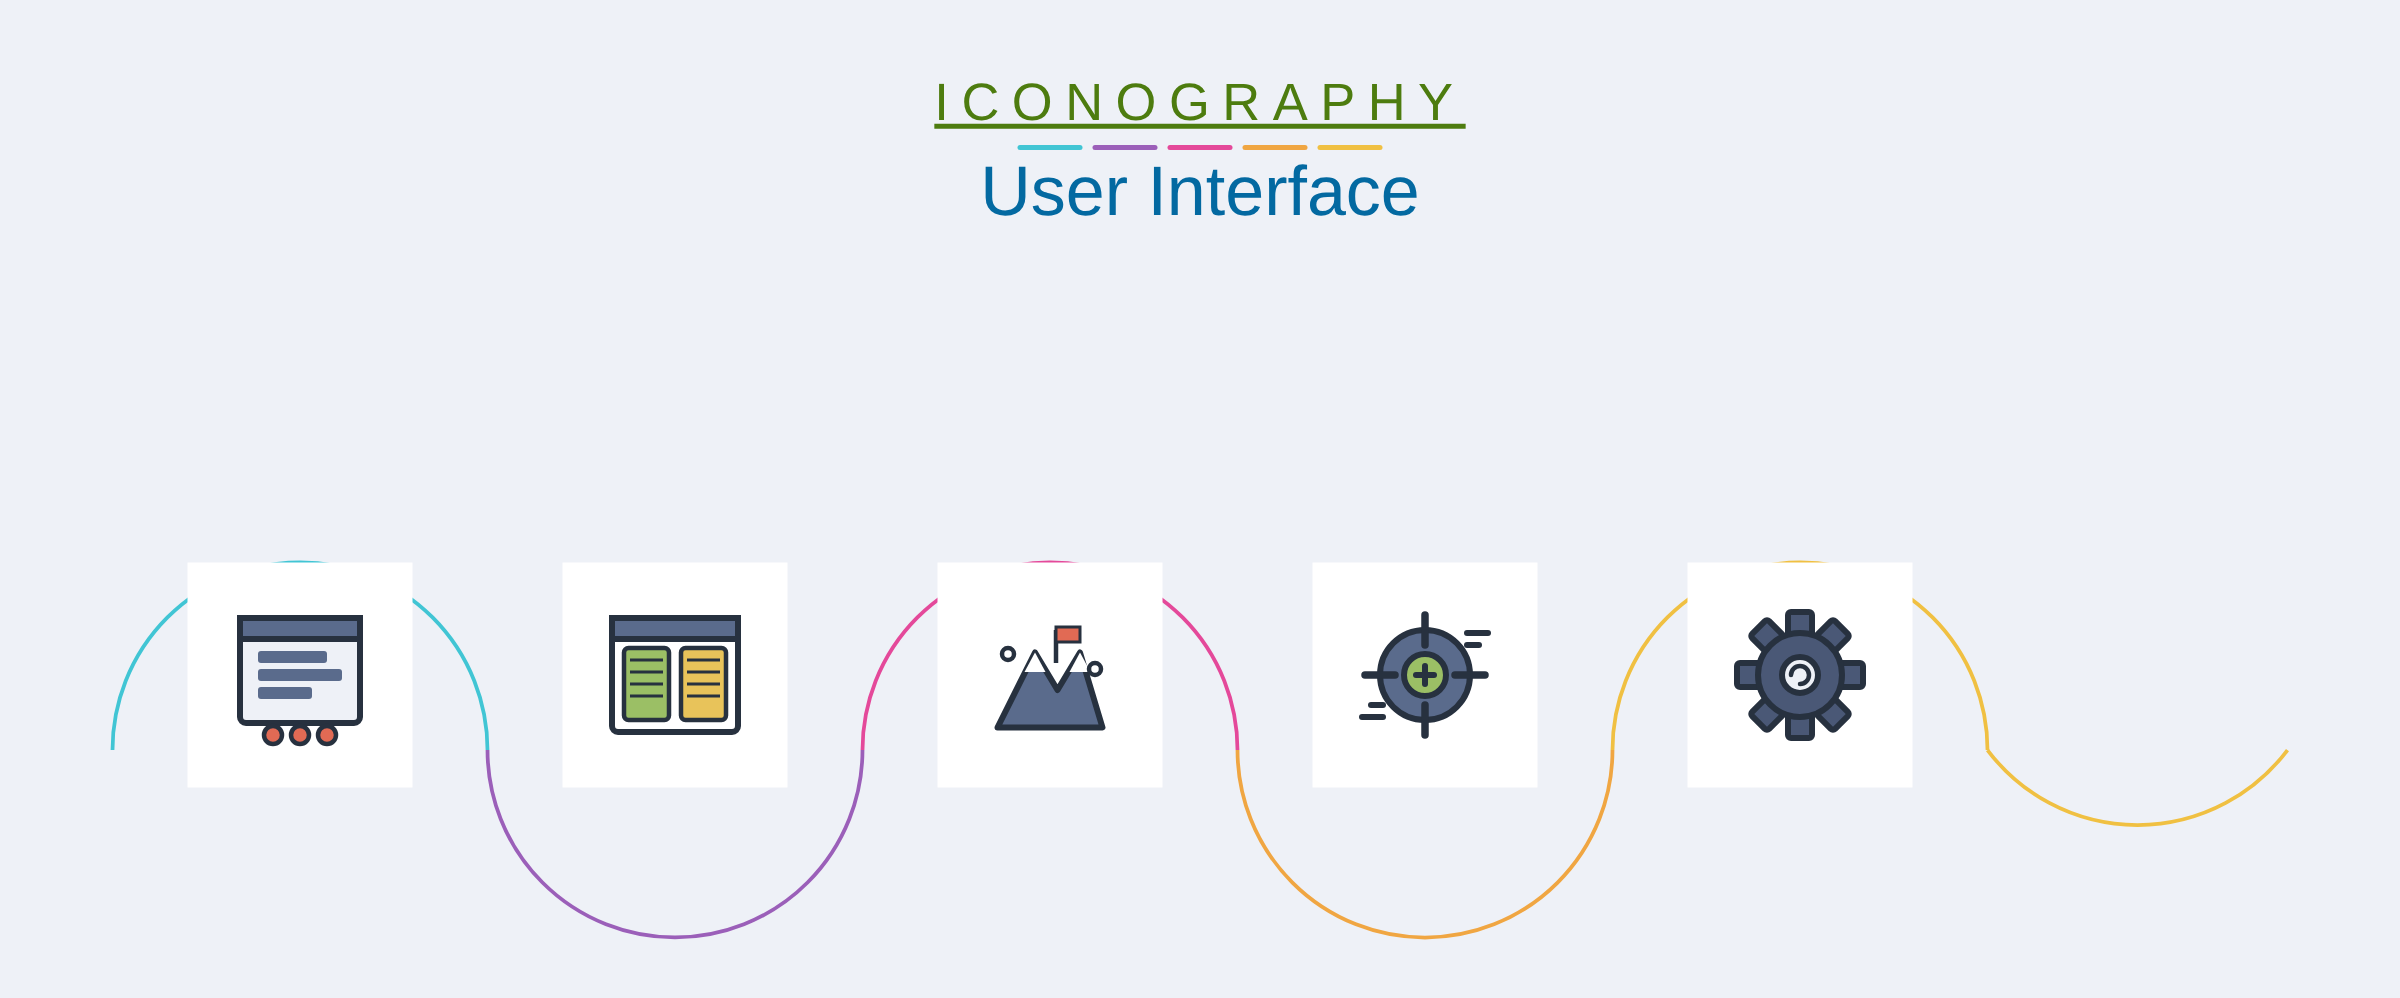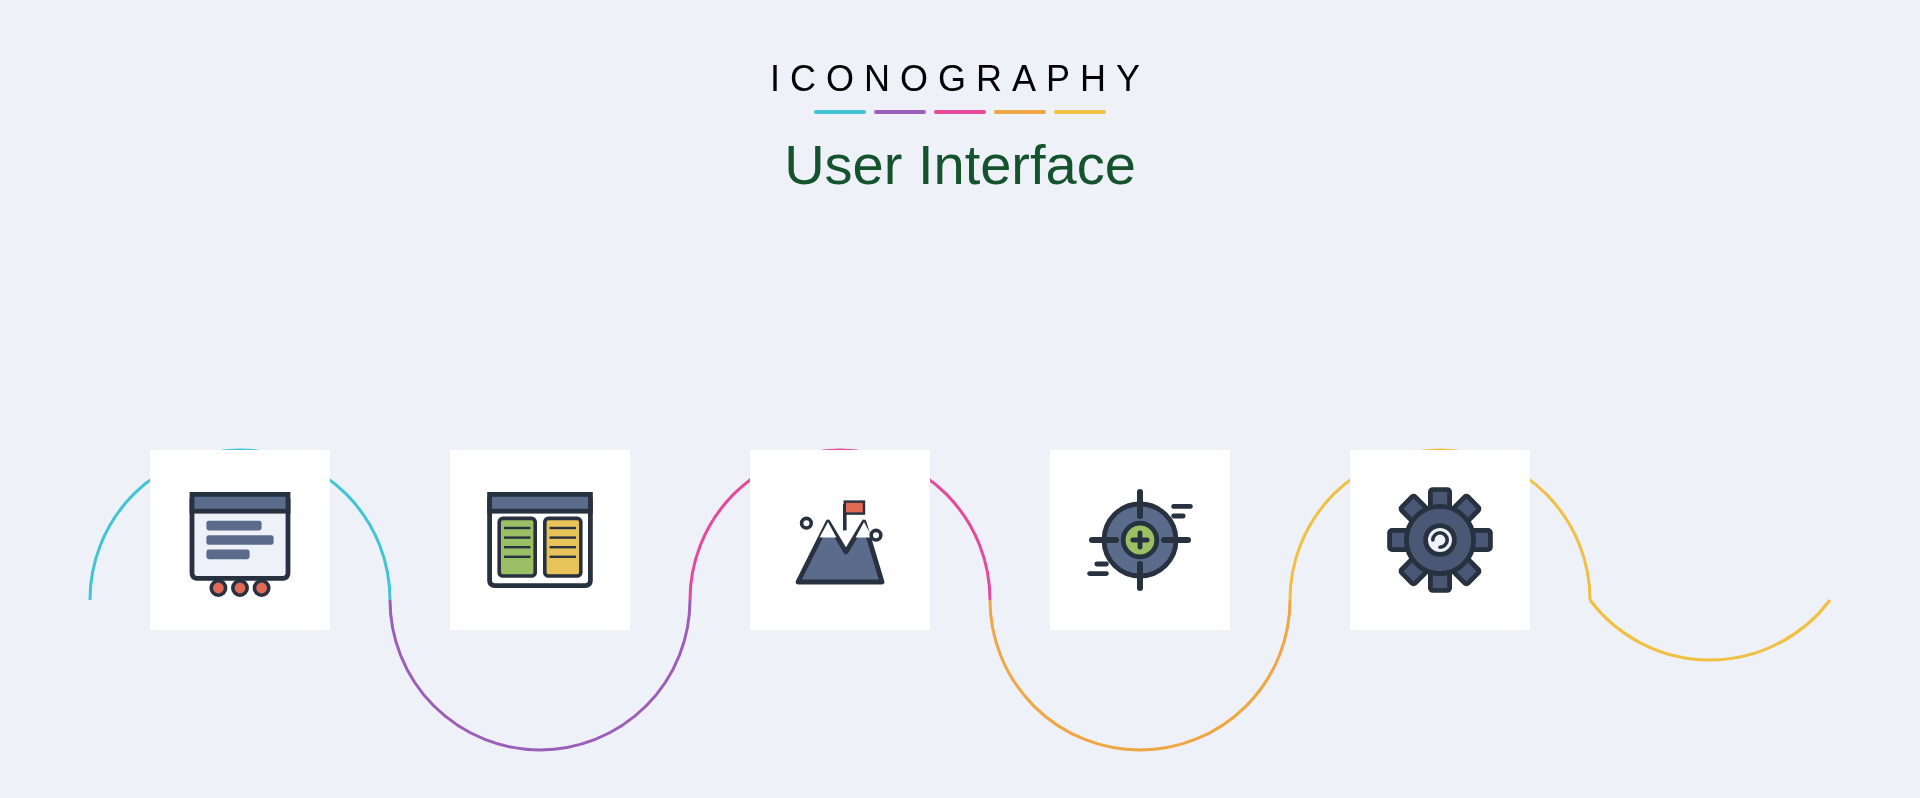--- a/index.html
+++ b/index.html
@@ -11,47 +11,47 @@
     overflow: hidden;
   }
   .header {
     position: absolute;
     top: 58px;
     left: 0;
     width: 100%;
     text-align: center;
   }
   .brand {
-    font-size: 36px;
+    font-size: 42px;
     letter-spacing: 10px;
-    color: #000000;
+    color: #4d7c0f;
     font-weight: 400;
+    text-decoration: underline;
   }
   .underline-row {
     display: flex;
     justify-content: center;
     gap: 8px;
     margin-top: 10px;
   }
   .underline-row span {
     display: block;
     height: 4px;
     width: 52px;
     border-radius: 2px;
   }
   .ul-cyan    { background: #41c5d4; }
   .ul-purple  { background: #9b5fb9; }
   .ul-magenta { background: #e4499a; }
   .ul-orange  { background: #f0a642; }
   .ul-yellow  { background: #f0c042; }
   .title {
     font-size: 56px;
-    color: #14532d;
+    color: #0369a1;
     font-weight: 400;
-    margin-top: 18px;
   }
   .stage {
     position: absolute;
     top: 300px;
     left: 0;
     width: 1920px;
     height: 460px;
   }
   svg.wave {
     position: absolute;

